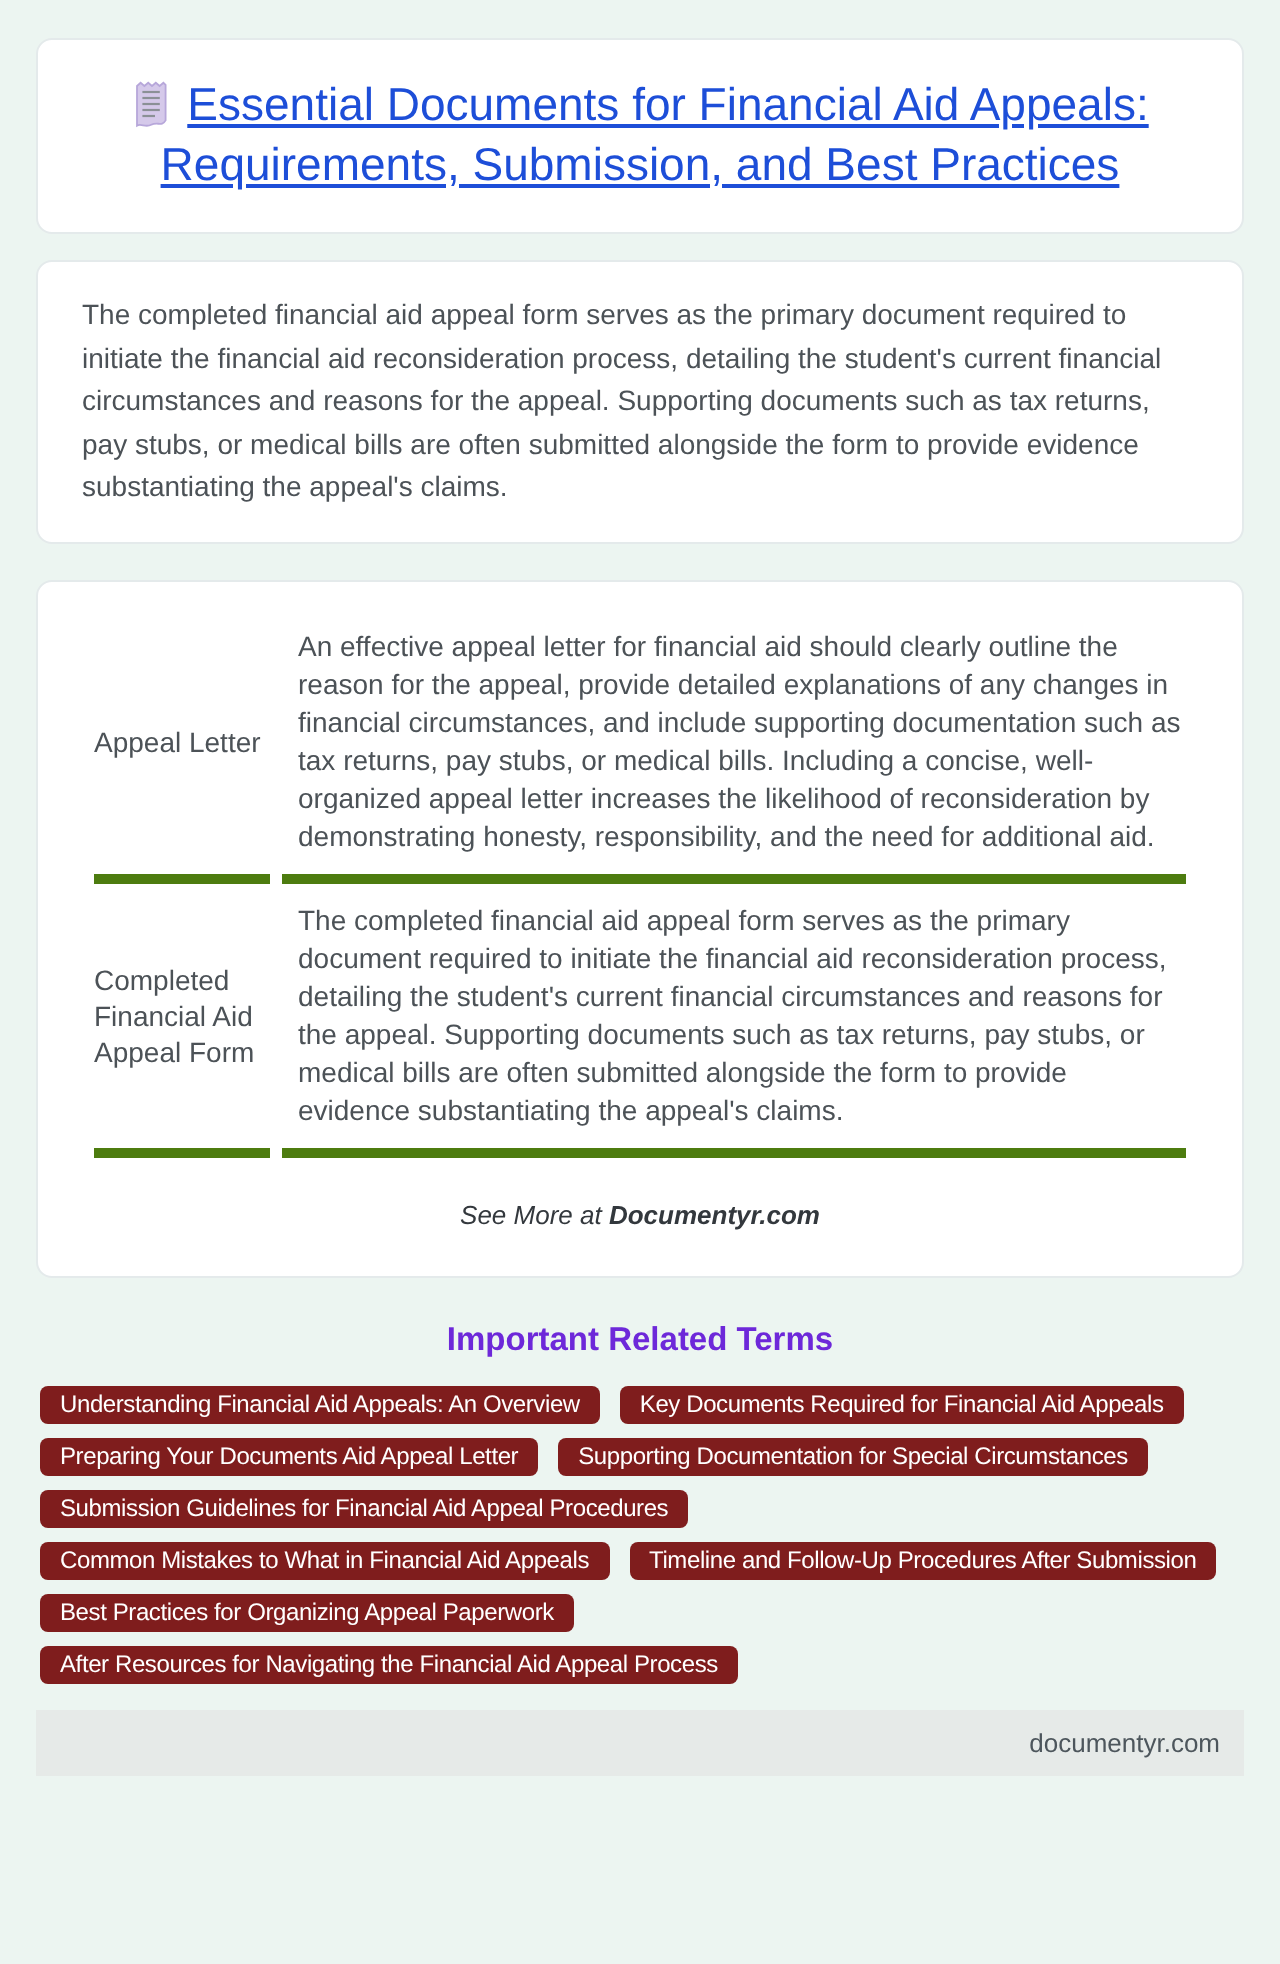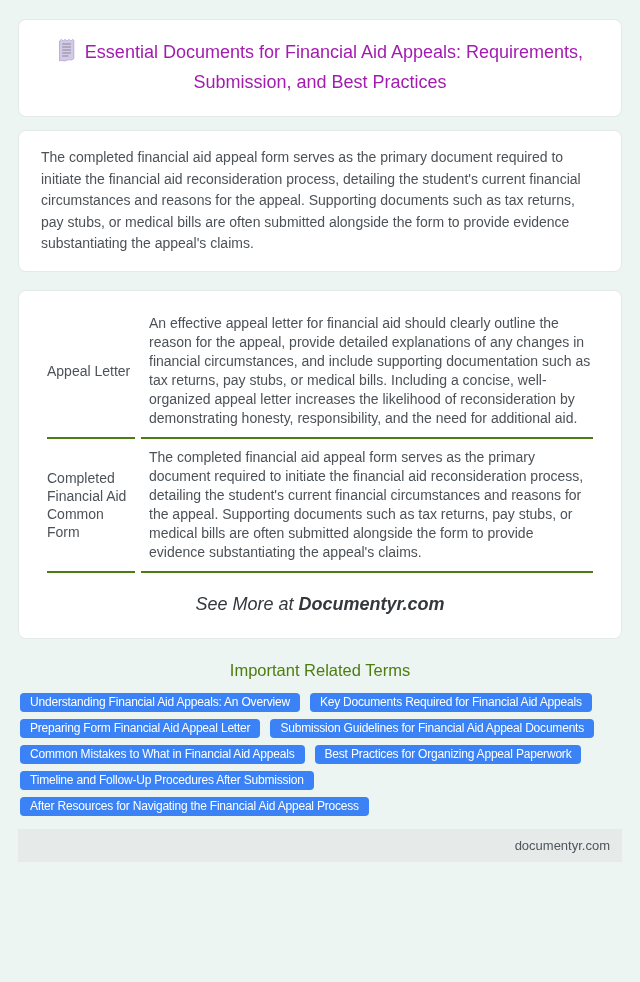--- a/index.html
+++ b/index.html
@@ -15,25 +15,26 @@
     background: #ffffff;
     border: 1px solid #e4eaeb;
     border-radius: 8px;
   }
   
   .title-card {
     margin-top: 19px;
     padding: 17px 24px 19px;
   }
   .title-card h1 {
-    font-size: 18px;
+    font-size: 23px;
     line-height: 30px;
     font-weight: 400;
-    color: #a21caf;
+    color: #1d4ed8;
     text-align: center;
+    text-decoration: underline;
   }
   .receipt {
     display: inline-block;
     width: 19px; height: 24px;
     vertical-align: -4px;
     margin-right: 9px;
   }
   
   .summary-card {
     margin-top: 13px;
@@ -48,60 +49,60 @@
   .table-card {
     margin-top: 18px;
     padding: 14px 22px 12px;
   }
   .terms-table {
     width: 100%;
     border-collapse: separate;
     border-spacing: 6px 0;
   }
   .terms-table td {
-    border-bottom: 2px solid #4d7c0f;
+    border-bottom: 5px solid #4d7c0f;
     vertical-align: middle;
     font-size: 14px;
     color: #4c5257;
     padding: 9px 0;
   }
   .terms-table td.term {
     width: 88px;
     line-height: 18px;
     margin-left: 16px;
   }
   .terms-table td.desc {
     padding-left: 8px;
     line-height: 19px;
   }
   .see-more {
     text-align: center;
     font-style: italic;
-    font-size: 18px;
+    font-size: 13px;
     color: #33383d;
     margin: 21px 0 11px;
   }
   .see-more strong { font-weight: 700; }
   
   .related-heading {
     margin: 22px 0 13px;
     text-align: center;
     font-size: 16.5px;
-    font-weight: 400;
-    color: #4d7c0f;
+    font-weight: 700;
+    color: #6d28d9;
   }
   .chips {
     display: flex;
     flex-wrap: wrap;
     gap: 7px 10px;
     margin: 0 2px;
   }
   .chip {
     display: inline-block;
-    background: #3b82f6;
+    background: #7f1d1d;
     color: #ffffff;
     font-size: 12px;
     letter-spacing: -0.2px;
     line-height: 15px;
     padding: 2px 10px;
     border-radius: 4px;
     white-space: nowrap;
     cursor: pointer;
   }
   
@@ -141,38 +142,39 @@
   </section>
 
   <section class="card table-card">
     <table class="terms-table">
       <tbody>
         <tr>
           <td class="term">Appeal Letter</td>
           <td class="desc">An effective appeal letter for financial aid should clearly outline the reason for the appeal, provide detailed explanations of any changes in financial circumstances, and include supporting documentation such as tax returns, pay stubs, or medical bills. Including a concise, well-organized appeal letter increases the likelihood of reconsideration by demonstrating honesty, responsibility, and the need for additional aid.</td>
         </tr>
         <tr>
-          <td class="term">Completed Financial Aid Common Form</td>
+          <td class="term">Completed Financial Aid Appeal Form</td>
           <td class="desc">The completed financial aid appeal form serves as the primary document required to initiate the financial aid reconsideration process, detailing the student's current financial circumstances and reasons for the appeal. Supporting documents such as tax returns, pay stubs, or medical bills are often submitted alongside the form to provide evidence substantiating the appeal's claims.</td>
         </tr>
       </tbody>
     </table>
     <p class="see-more"><span>See More at </span><strong>Documentyr.com</strong></p>
   </section>
 
   <h2 class="related-heading">Important Related Terms</h2>
 
   <div class="chips">
     <span class="chip">Understanding Financial Aid Appeals: An Overview</span>
     <span class="chip">Key Documents Required for Financial Aid Appeals</span>
-    <span class="chip">Preparing Form Financial Aid Appeal Letter</span>
-    <span class="chip">Submission Guidelines for Financial Aid Appeal Documents</span>
+    <span class="chip">Preparing Your Documents Aid Appeal Letter</span>
+    <span class="chip">Supporting Documentation for Special Circumstances</span>
+    <span class="chip">Submission Guidelines for Financial Aid Appeal Procedures</span>
     <span class="chip">Common Mistakes to What in Financial Aid Appeals</span>
+    <span class="chip">Timeline and Follow-Up Procedures After Submission</span>
     <span class="chip">Best Practices for Organizing Appeal Paperwork</span>
-    <span class="chip">Timeline and Follow-Up Procedures After Submission</span>
     <span class="chip">After Resources for Navigating the Financial Aid Appeal Process</span>
   </div>
 
   <footer class="footer">
     <span>documentyr.com</span>
   </footer>
 
   <div class="bottom-space"></div>
 
 </div>

